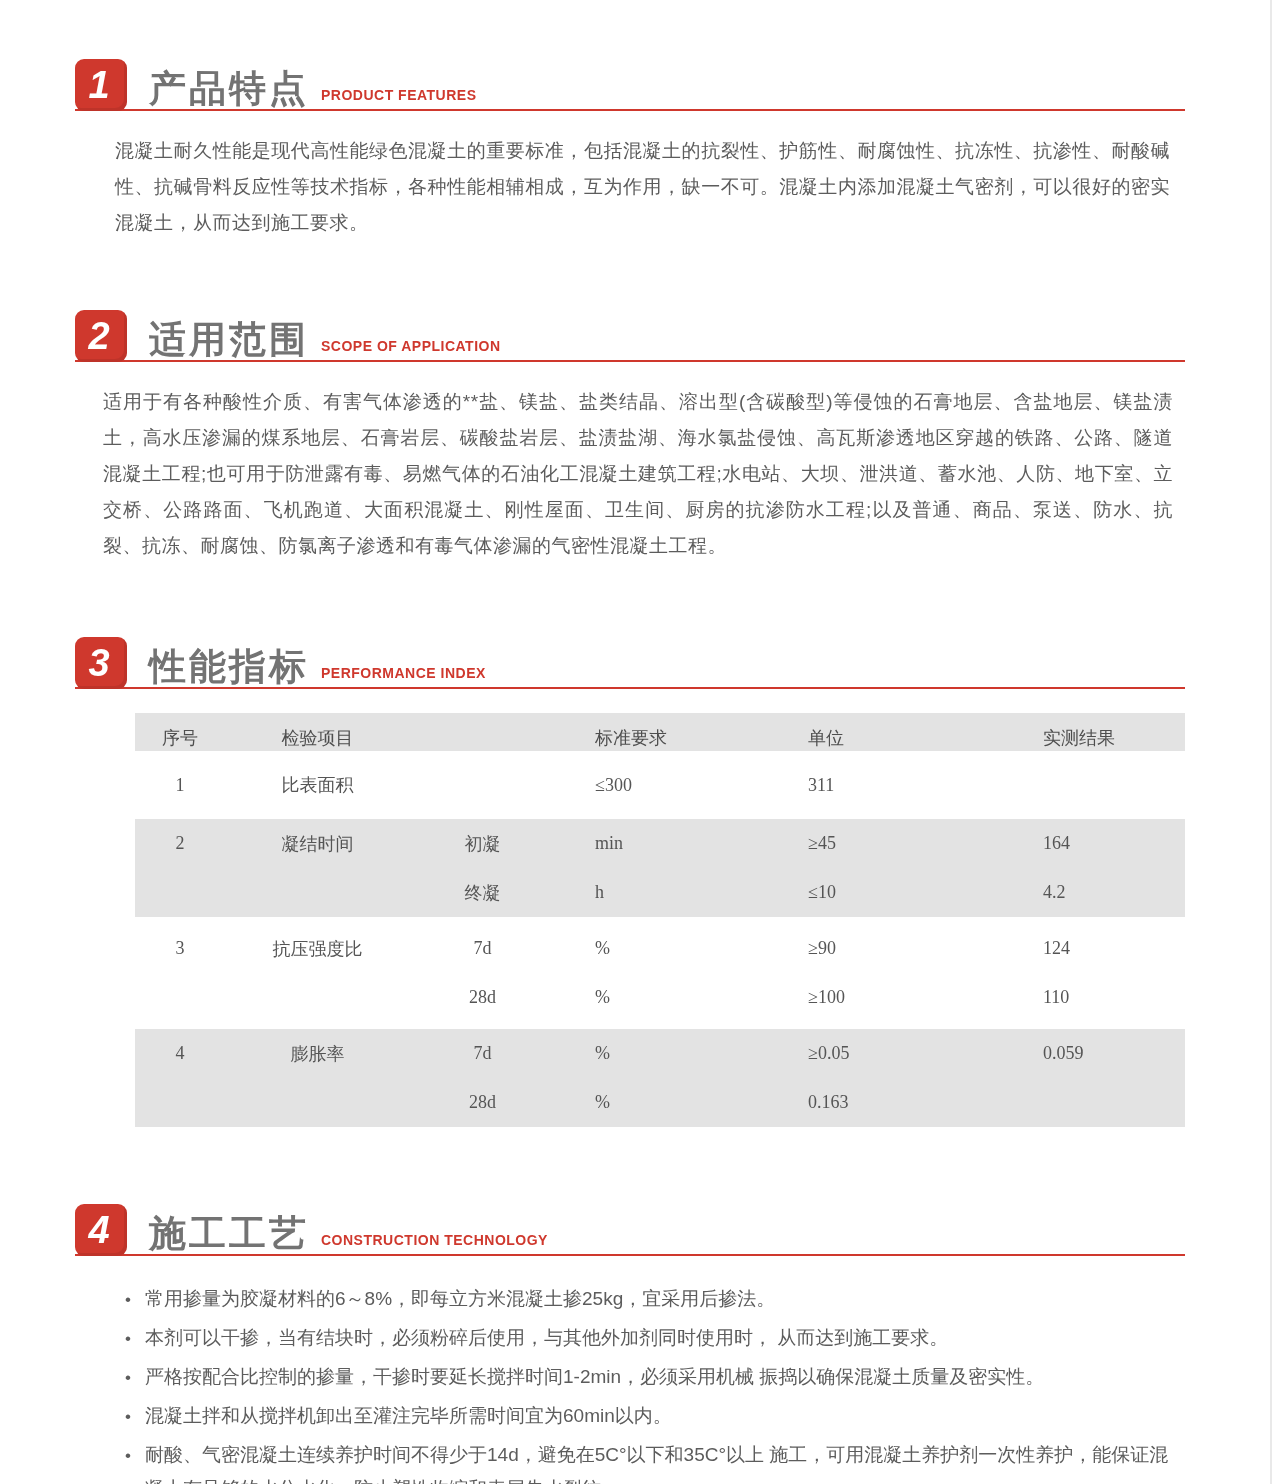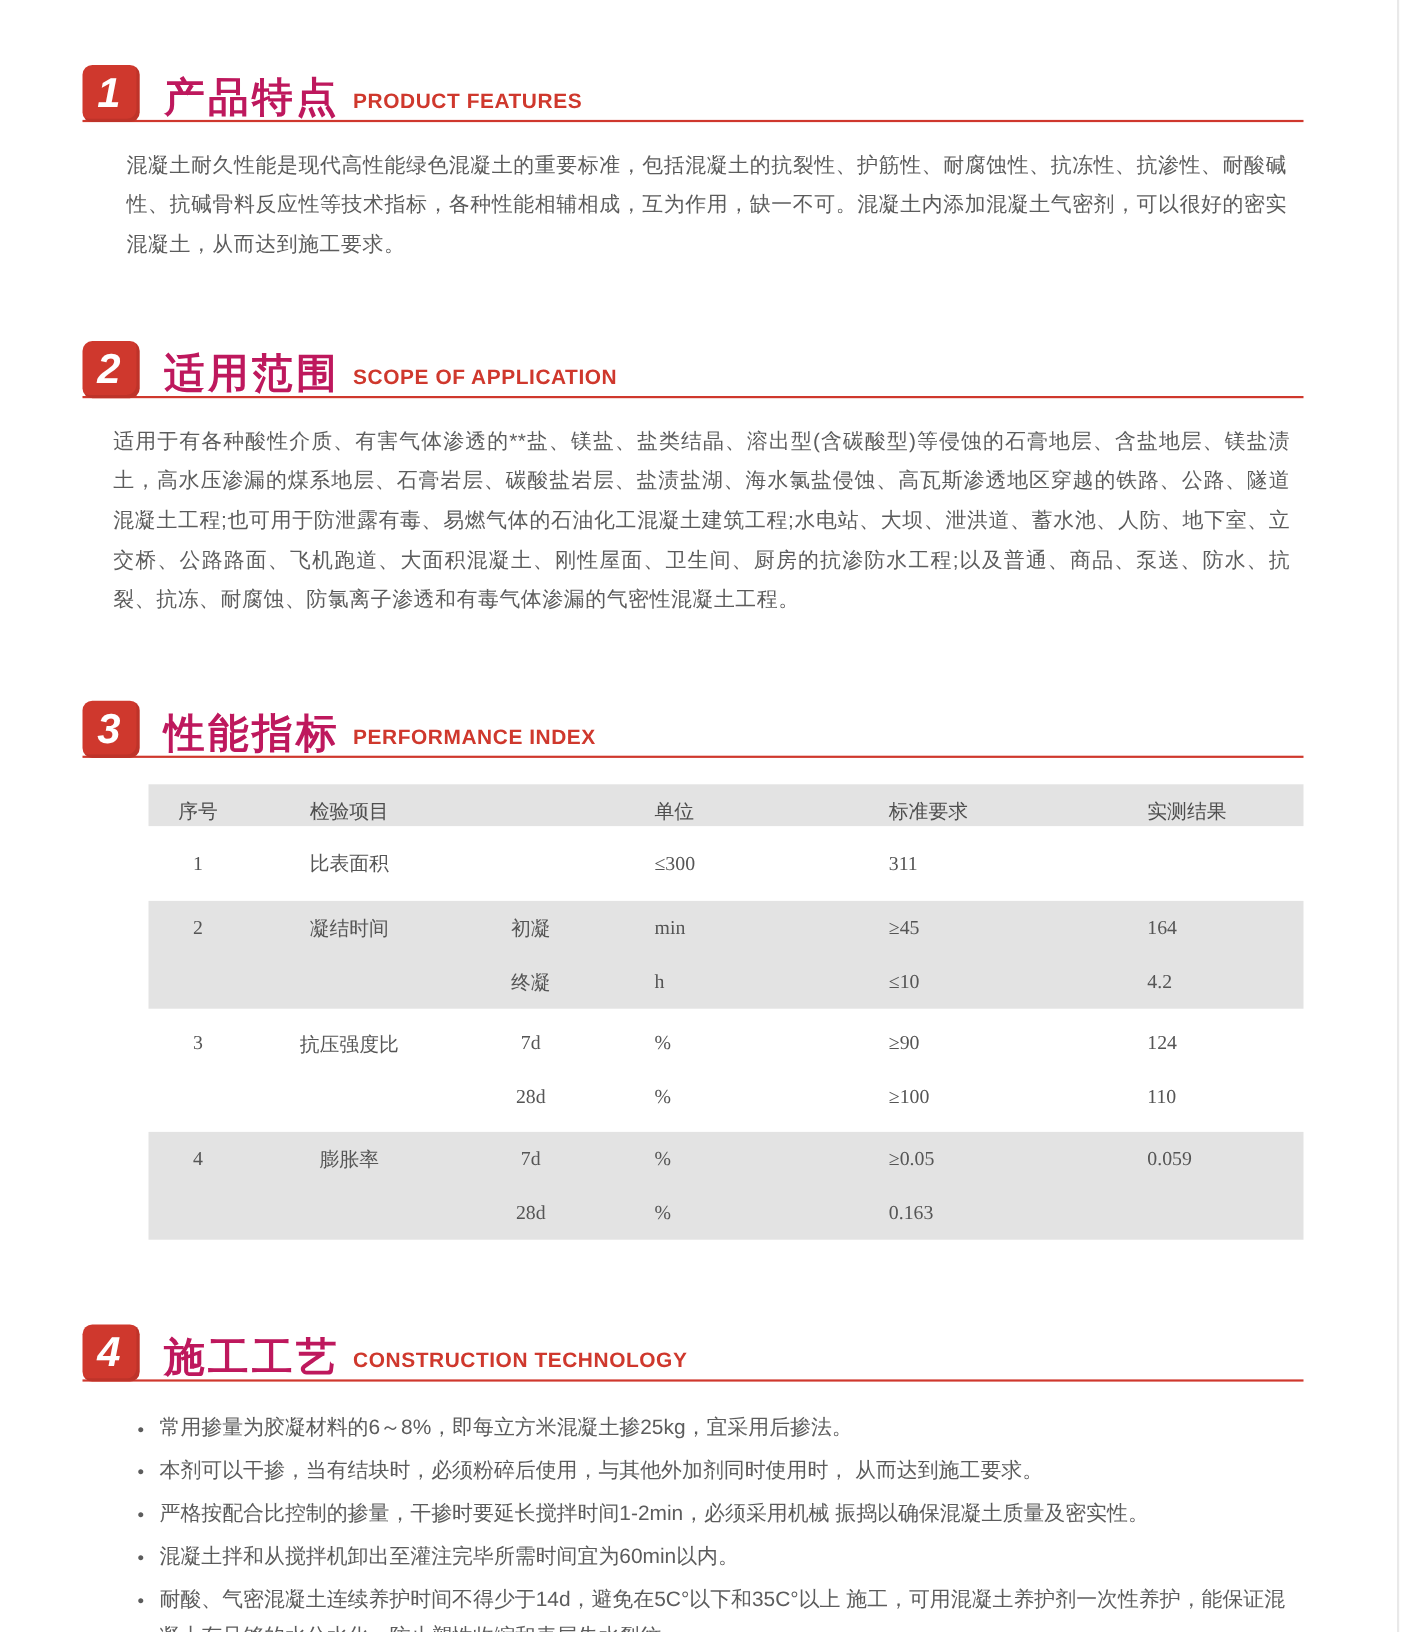--- a/index.html
+++ b/index.html
@@ -22,25 +22,25 @@
   .badge {
     width:52px; height:52px; background:#cf382d; border-radius:9px;
     display:flex; align-items:center; justify-content:center;
     margin-bottom:-2px; box-shadow:inset -3px -3px 0 rgba(0,0,0,0.08);
   }
   .badge span {
     color:#fff; font-size:38px; font-weight:bold; font-style:italic;
     transform:translateX(-2px);
   }
   .title-zh {
-    color:#be185d; font-size:37px; font-weight:bold; letter-spacing:3px;
+    color:#737373; font-size:37px; font-weight:bold; letter-spacing:3px;
     margin-left:22px; padding-bottom:2px; line-height:1;margin-top:18px;
   }
   .title-en {
-    color:#cf382d; font-size:19px; font-weight:bold; letter-spacing:0.5px;
+    color:#cf382d; font-size:14px; font-weight:bold; letter-spacing:0.5px;
     margin-left:12px; padding-bottom:7px; line-height:1;
   }
   
   .para {
     margin:22px 16px 0 40px; width:1055px;
     font-size:19px; line-height:36px; color:#5c5c5c;
     text-align:justify; letter-spacing:0.5px;
   }
   
   .bullets { margin:26px 0 0 50px; width:1050px; }
@@ -102,22 +102,22 @@
     <div class="title-zh">性能指标</div>
     <div class="title-en">PERFORMANCE INDEX</div>
   </div>
 
   <div class="ptable">
 
     <div class="tgrid thead">
       <div class="cell tc">序号</div>
       <div class="cell tc">检验项目</div>
       <div class="cell"></div>
+      <div class="cell pl">标准要求</div>
       <div class="cell pl">单位</div>
-      <div class="cell pl">标准要求</div>
       <div class="cell pl">实测结果</div>
     </div>
 
     <div class="tgrid rowg r1">
       <div class="cell tc">1</div>
       <div class="cell tc">比表面积</div>
       <div class="cell sub-cell"></div>
       <div class="cell pl">≤300</div>
       <div class="cell pl">311</div>
     </div>

